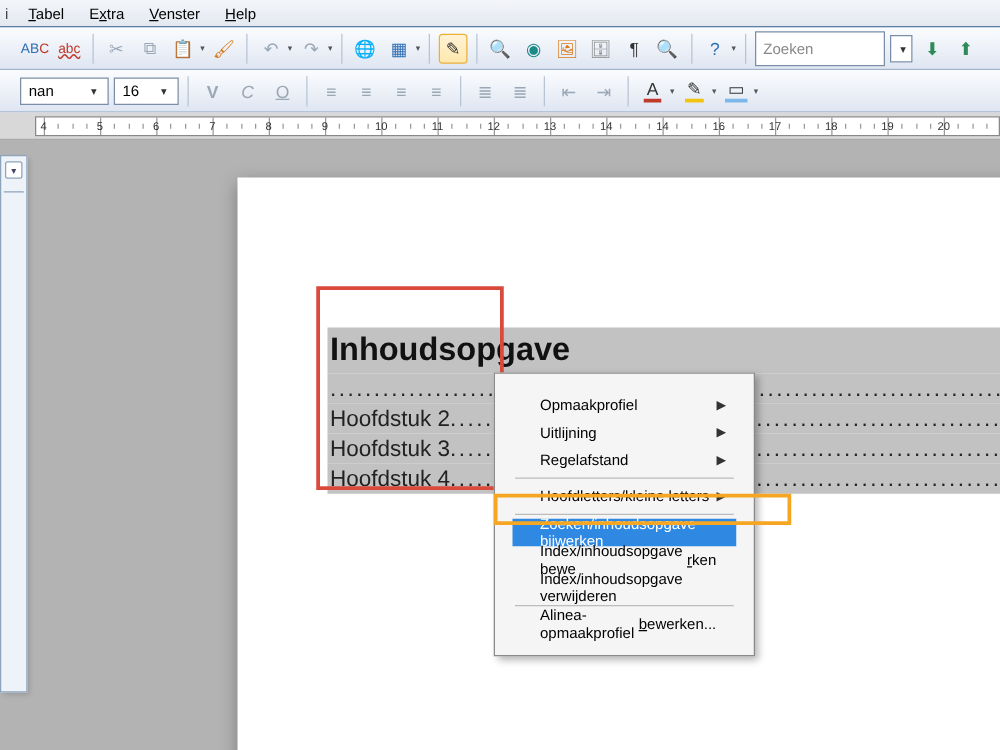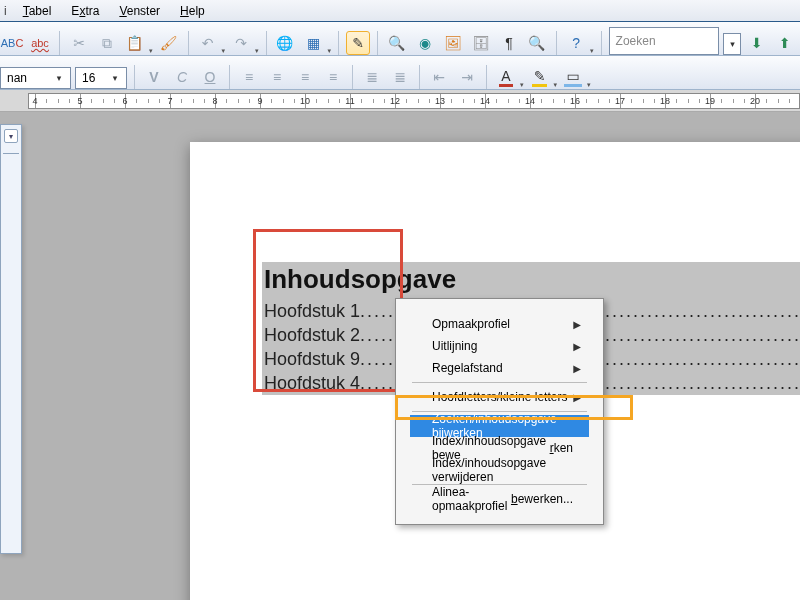--- a/index.html
+++ b/index.html
@@ -15,22 +15,22 @@
     font-size: 12px; color: #000;
   }
   .menubar .item { padding: 2px 10px; cursor: default; }
   .menubar .item u { text-decoration: underline; }
 
   
   .toolbar {
     height: 34px;
     background: linear-gradient(#fbfcfe, #dfe6f2);
     border-bottom: 1px solid #9fb4cc;
-    display: flex; align-items: flex-end;
-    padding: 0 0;
+    display: flex; align-items: center;
+    padding: 0 16px;
     gap: 4px;
   }
   .tbtn {
     width: 24px; height: 24px;
     border: 1px solid transparent;
     border-radius: 3px;
     display: flex; align-items: center; justify-content: center;
     font-size: 14px; color: #333;
     cursor: default;
   }
@@ -387,29 +387,28 @@
 <div class="workarea">
   <div class="side-panel">
     <div class="side-knob">▾</div>
     <div class="side-divider"></div>
   </div>
 
   <div class="page">
     <div class="toc-block">
       <div class="toc-title">Inhoudsopgave</div>
       <div class="toc-row">
-          <span class="label">Hoofdstuk 1</span>
           <span class="dots">.............................................................................................................</span>
         </div>
       <div class="toc-row">
           <span class="label">Hoofdstuk 2</span>
           <span class="dots">.............................................................................................................</span>
         </div>
       <div class="toc-row">
-          <span class="label">Hoofdstuk 9</span>
+          <span class="label">Hoofdstuk 3</span>
           <span class="dots">.............................................................................................................</span>
         </div>
       <div class="toc-row">
           <span class="label">Hoofdstuk 4</span>
           <span class="dots">.............................................................................................................</span>
         </div>
     </div>
   </div>
 
   <div class="red-box" id="redbox" style="left: 253px; top: 117px; width: 150px; height: 163px;"></div>

